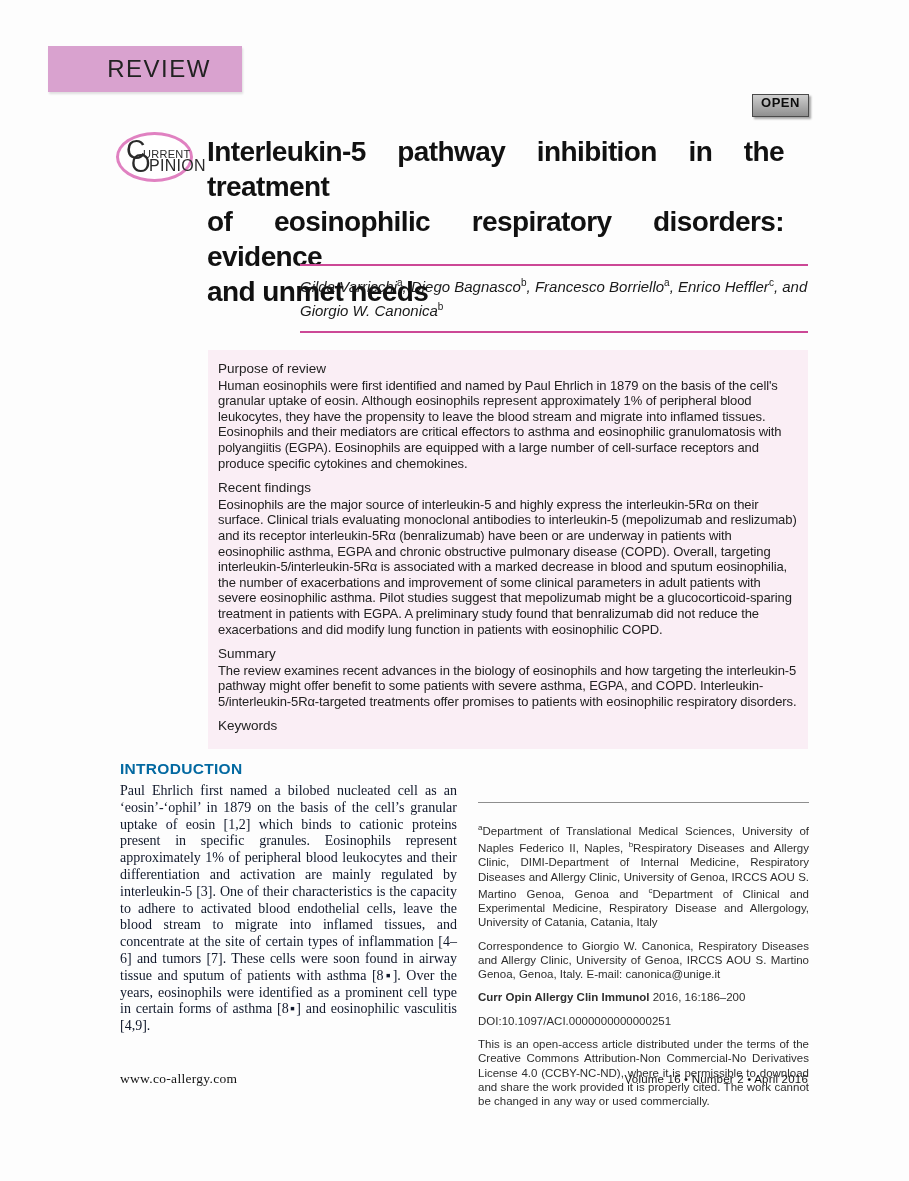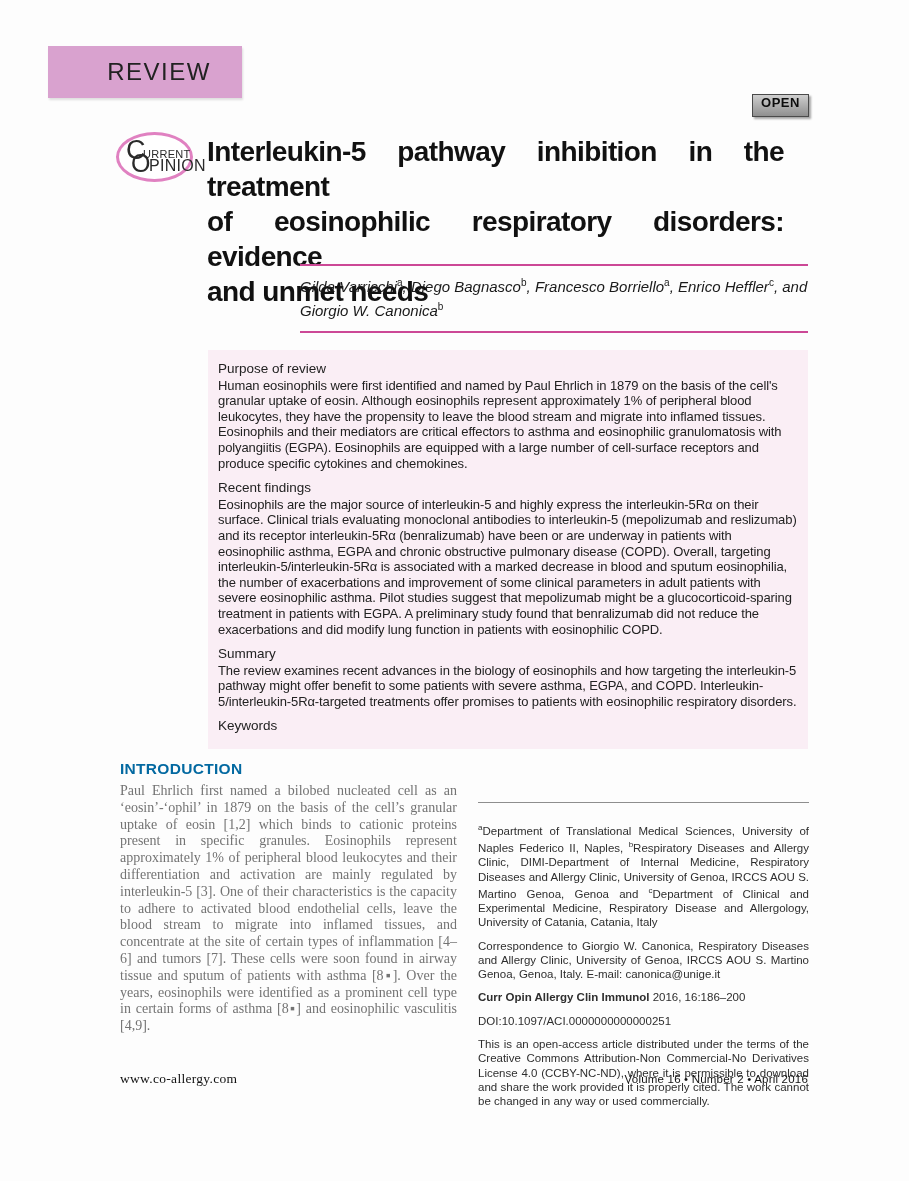--- a/index.html
+++ b/index.html
@@ -9,21 +9,21 @@
     width:909px; height:1181px;
     background:#fdfdfd;
     font-family:"Liberation Sans", sans-serif;
     color:#1a1a1a;
     overflow:hidden;
   }
 
   
   .review-banner {
     position:absolute; left:48px; top:46px;
-    width:194px; height:52px;
+    width:194px; height:46px;
     background:#d9a2cf;
     box-shadow:1px 2px 2px rgba(0,0,0,0.12);
     display:flex; align-items:center; justify-content:center;
     padding-left:28px;
     font-size:24px; letter-spacing:1.5px; color:#222;
   }
 
   
   .open-badge {
     position:absolute; left:752px; top:94px;
@@ -79,21 +79,21 @@
   .abstract .sec-text { letter-spacing:-0.1px; }
 
   
   .intro-heading {
     position:absolute; left:120px; top:760px;
     font-size:15.5px; font-weight:bold; color:#0369a1; letter-spacing:0.3px;
   }
   .intro-text {
     position:absolute; left:120px; top:783px; width:337px;
     font-family:"Liberation Serif", serif;
-    font-size:14px; line-height:16.8px; text-align:justify; color:#737373;
+    font-size:14px; line-height:16.8px; text-align:justify; color:#0f172a;
   }
 
   
   .info-col {
     position:absolute; left:478px; top:802px; width:331px;
     border-top:1px solid #8e8e8e;
     padding-top:18px;
     font-size:11.5px; line-height:14.3px; color:#2e2e2e; text-align:justify;
   }
   .info-col p { margin-bottom:9px; }

